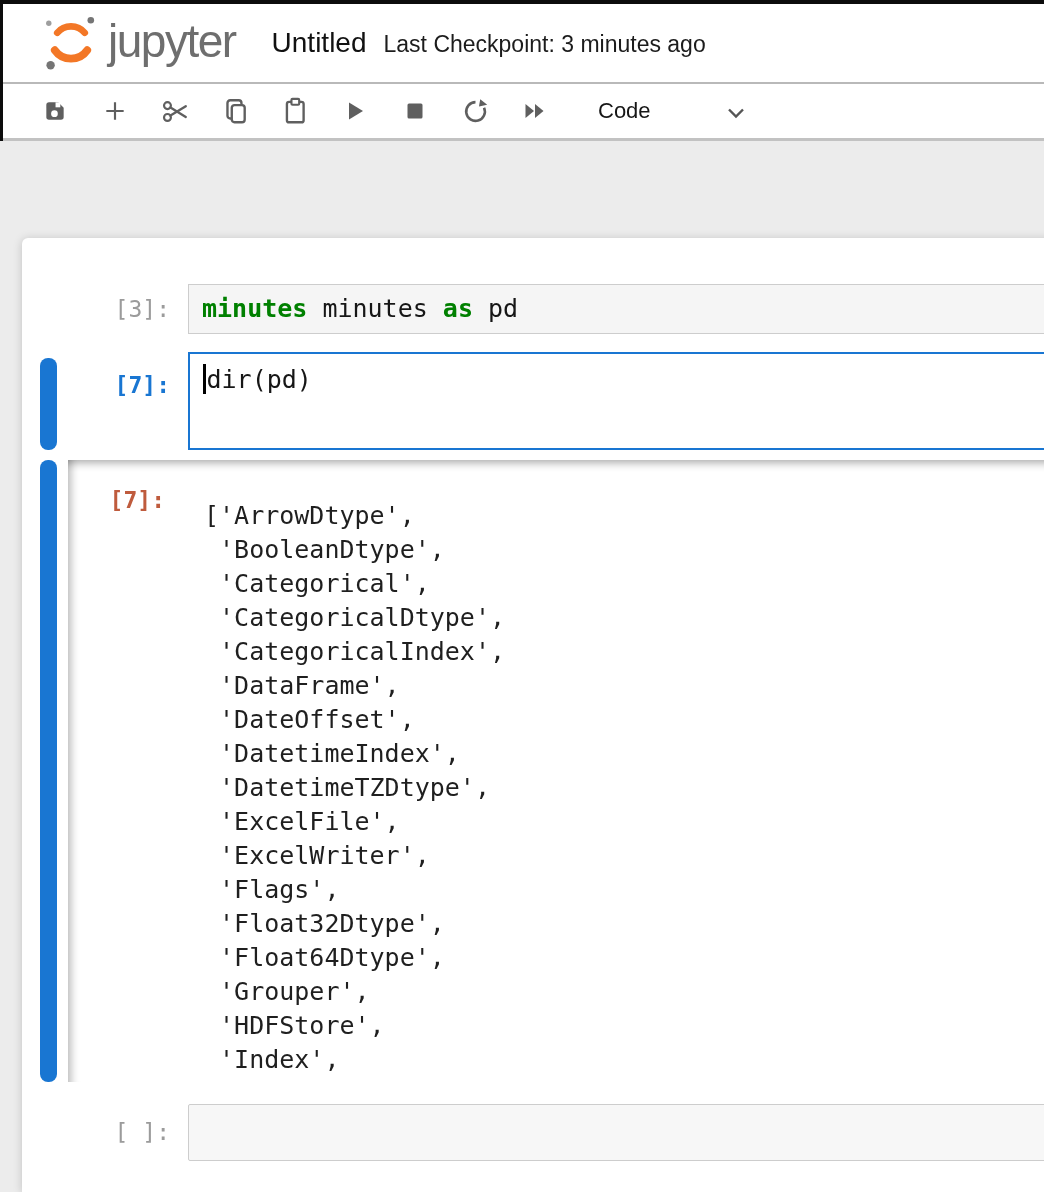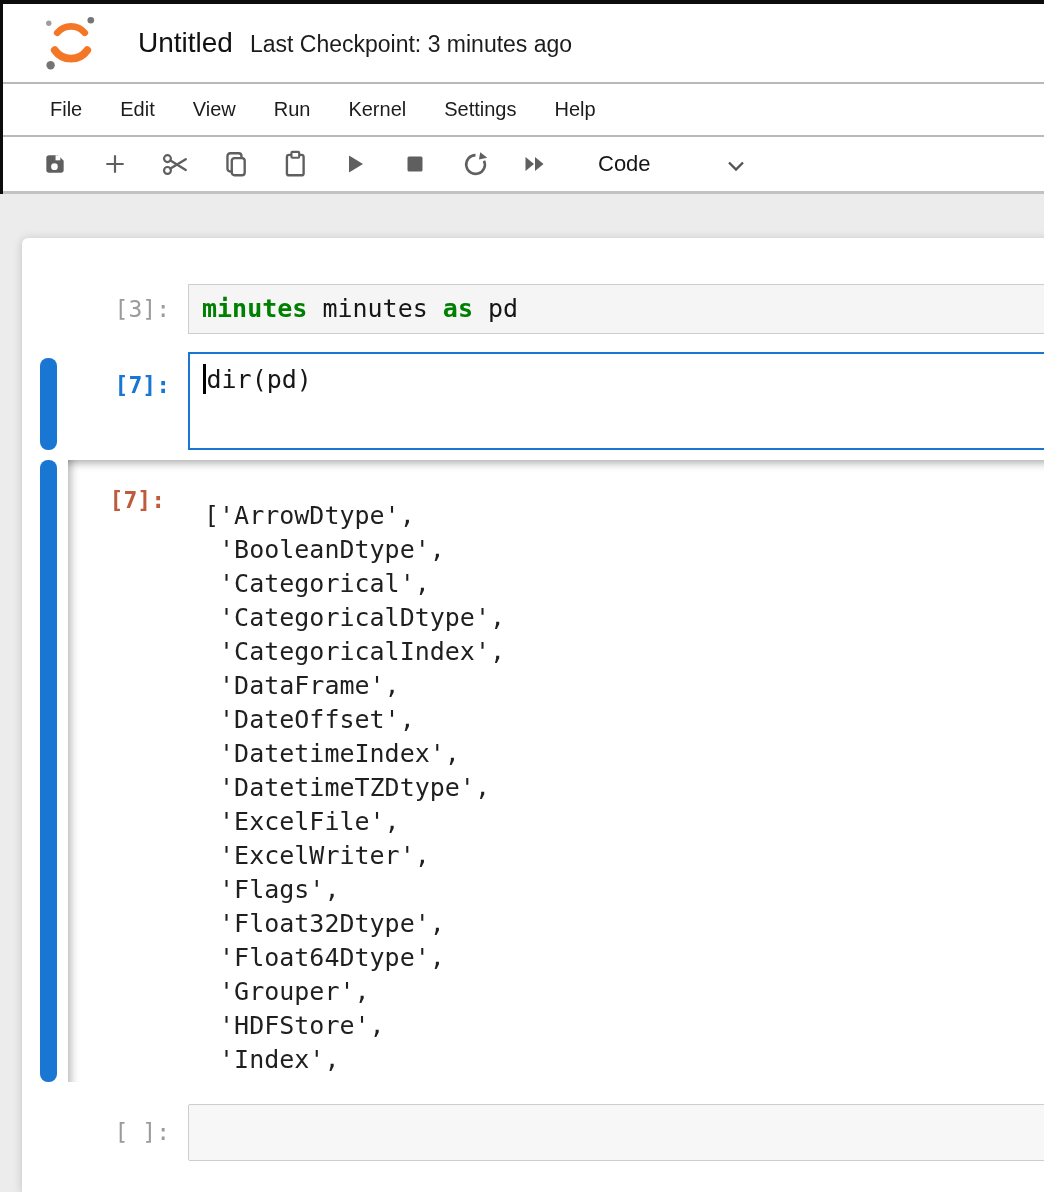--- a/index.html
+++ b/index.html
@@ -125,33 +125,25 @@
 <div class="chrome">
 
   <div class="header">
     <svg class="logo-mark" viewBox="0 0 100 100">
       <path d="M 27 33 A 30 30 0 0 1 73 33" fill="none" stroke="#f37726" stroke-width="11" stroke-linecap="round"></path>
       <path d="M 77 62 A 33 33 0 0 1 23 62" fill="none" stroke="#f37726" stroke-width="13" stroke-linecap="round"></path>
       <circle cx="13" cy="17" r="4.5" fill="#9e9e9e"></circle>
       <circle cx="83" cy="12" r="5.5" fill="#757575"></circle>
       <circle cx="16" cy="87" r="7" fill="#757575"></circle>
     </svg>
+    <span class="logo-word">jupyter</span>
     <span class="nb-title">Untitled</span>
     <span class="checkpoint">Last Checkpoint: 3 minutes ago</span>
   </div>
 
-  <nav class="menubar">
-    <span class="menu-item">File</span>
-    <span class="menu-item">Edit</span>
-    <span class="menu-item">View</span>
-    <span class="menu-item">Run</span>
-    <span class="menu-item">Kernel</span>
-    <span class="menu-item">Settings</span>
-    <span class="menu-item">Help</span>
-  </nav>
 
   <div class="toolbar">
     <button class="tb-btn">
       <svg width="26" height="26" viewBox="0 0 24 24">
         <path d="M4 6.5 A2.5 2.5 0 0 1 6.5 4 H15 L20 9 V17.5 A2.5 2.5 0 0 1 17.5 20 H6.5 A2.5 2.5 0 0 1 4 17.5 Z" fill="#5f5f5f"></path>
         <circle cx="11.5" cy="14.5" r="3.1" fill="#fff"></circle>
         <rect x="12.5" y="4" width="4.4" height="4.6" fill="#fff"></rect>
       </svg>
     </button>
     <button class="tb-btn">

